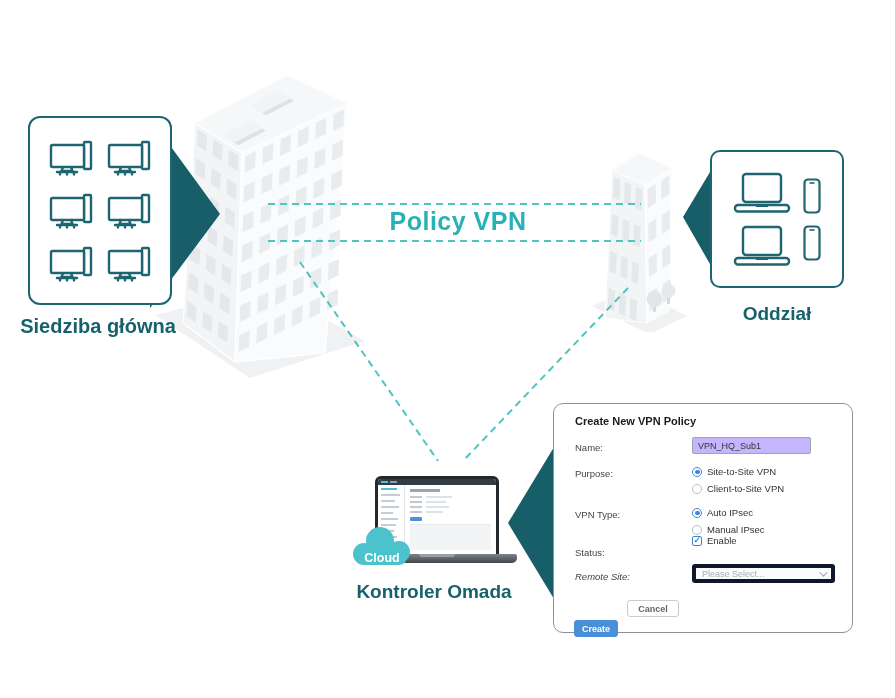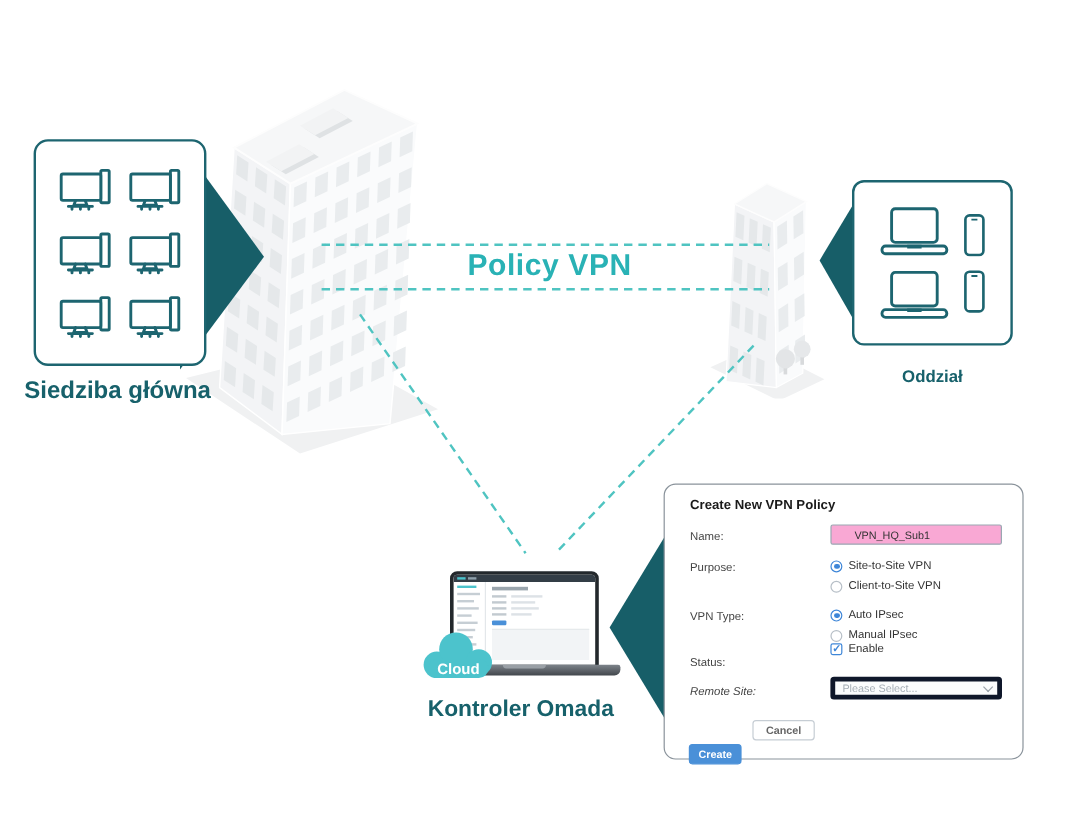--- a/index.html
+++ b/index.html
@@ -41,21 +41,21 @@
   .lt-title { width:30px; height:2.5px; background:#9aa5ad; margin-bottom:4px; }
   .lt-btn { width:12px; height:4px; background:#4A90D8; border-radius:1px; margin-top:1px; }
   .lt-footer { flex:1; background:#f2f4f6; margin-top:3px; border-top:1px solid #e6eaec; }
 
   .cloud-wrap { position:absolute; left:350px; top:523px; width:64px; height:48px; }
 
   
   .panel { position:absolute; left:553px; top:403px; width:300px; height:230px; background:#fff; border:1.5px solid #8A939B; border-radius:10px; font-size:9.5px; color:#333; }
   .panel-title { position:absolute; left:21px; top:11px; font-size:11px; font-weight:bold; color:#1a1a1a; }
   .f-label { position:absolute; left:21px; color:#444; }
-  .f-input { position:absolute; left:138px; top:33px; width:143px; height:17px; border:1px solid #9AA7B2; border-radius:2px; font-size:9px; padding:0 19px; color:#333; font-family:"Liberation Sans",sans-serif; background:#f9a8d4; }
+  .f-input { position:absolute; left:138px; top:33px; width:119px; height:17px; border:1px solid #9AA7B2; border-radius:2px; font-size:9px; padding:0 5px; color:#333; font-family:"Liberation Sans",sans-serif; background:#c4b5fd; }
   .opt { position:absolute; left:138px; display:flex; align-items:center; gap:5px; }
   .radio { width:10px; height:10px; border-radius:50%; border:1px solid #b7bfc7; background:#fff; position:relative; flex:0 0 auto; }
   .radio.sel { border-color:#3E86D8; }
   .radio.sel::after { content:""; position:absolute; left:2px; top:2px; width:4.5px; height:4.5px; border-radius:50%; background:#3E86D8; }
   .checkbox { width:10px; height:10px; border:1px solid #3E86D8; border-radius:2px; background:#fff; position:relative; flex:0 0 auto; }
   .checkbox.checked::after { content:"✓"; position:absolute; left:0.5px; top:-1.5px; font-size:9px; color:#3E86D8; font-weight:bold; }
   .select { position:absolute; left:138px; top:160px; width:143px; height:19px; border:4px solid #0f172a; border-radius:3px; background:#FBFCFD; display:flex; align-items:center; justify-content:space-between; padding:0 6px; color:#A6AEB6; font-size:9px; }
   .chev { width:6px; height:6px; border-right:1.4px solid #9aa2aa; border-bottom:1.4px solid #9aa2aa; transform:rotate(45deg) translateY(-2px); }
   .btn { position:absolute; top:196px; height:17px; border-radius:3px; font-size:9px; font-weight:bold; display:flex; align-items:center; justify-content:center; cursor:pointer; font-family:"Liberation Sans",sans-serif; }
   .btn-create { left:20px; width:44px; background:#4A90D8; color:#fff; border:1px solid #4A90D8;margin-top:20px; }
@@ -270,21 +270,21 @@
           </g>
         </svg>
       <svg class="phone-icon" viewBox="0 0 18 36">
           <g fill="none" stroke="#1D6570" stroke-width="2.2">
             <rect x="1.5" y="1.5" width="15" height="33" rx="3.5"></rect>
             <path d="M6.5,5 h5" stroke-width="1.6"></path>
           </g>
         </svg>
     </div>
   </div>
-  <div class="big-label" style="left:710px; top:300px; width:134px; font-size:14px;">Oddział</div>
+  <div class="big-label" style="left:710px; top:300px; width:134px; font-size:19px;">Oddział</div>
 
   <div class="vpn-label" style="left:358px; top:207px; width:200px;">Policy VPN</div>
 
   <div class="lt-screen">
     <div class="lt-ui">
       <div class="lt-topbar">
           <i class="t"></i>
           <i></i>
         </div>
       <div class="lt-main">

